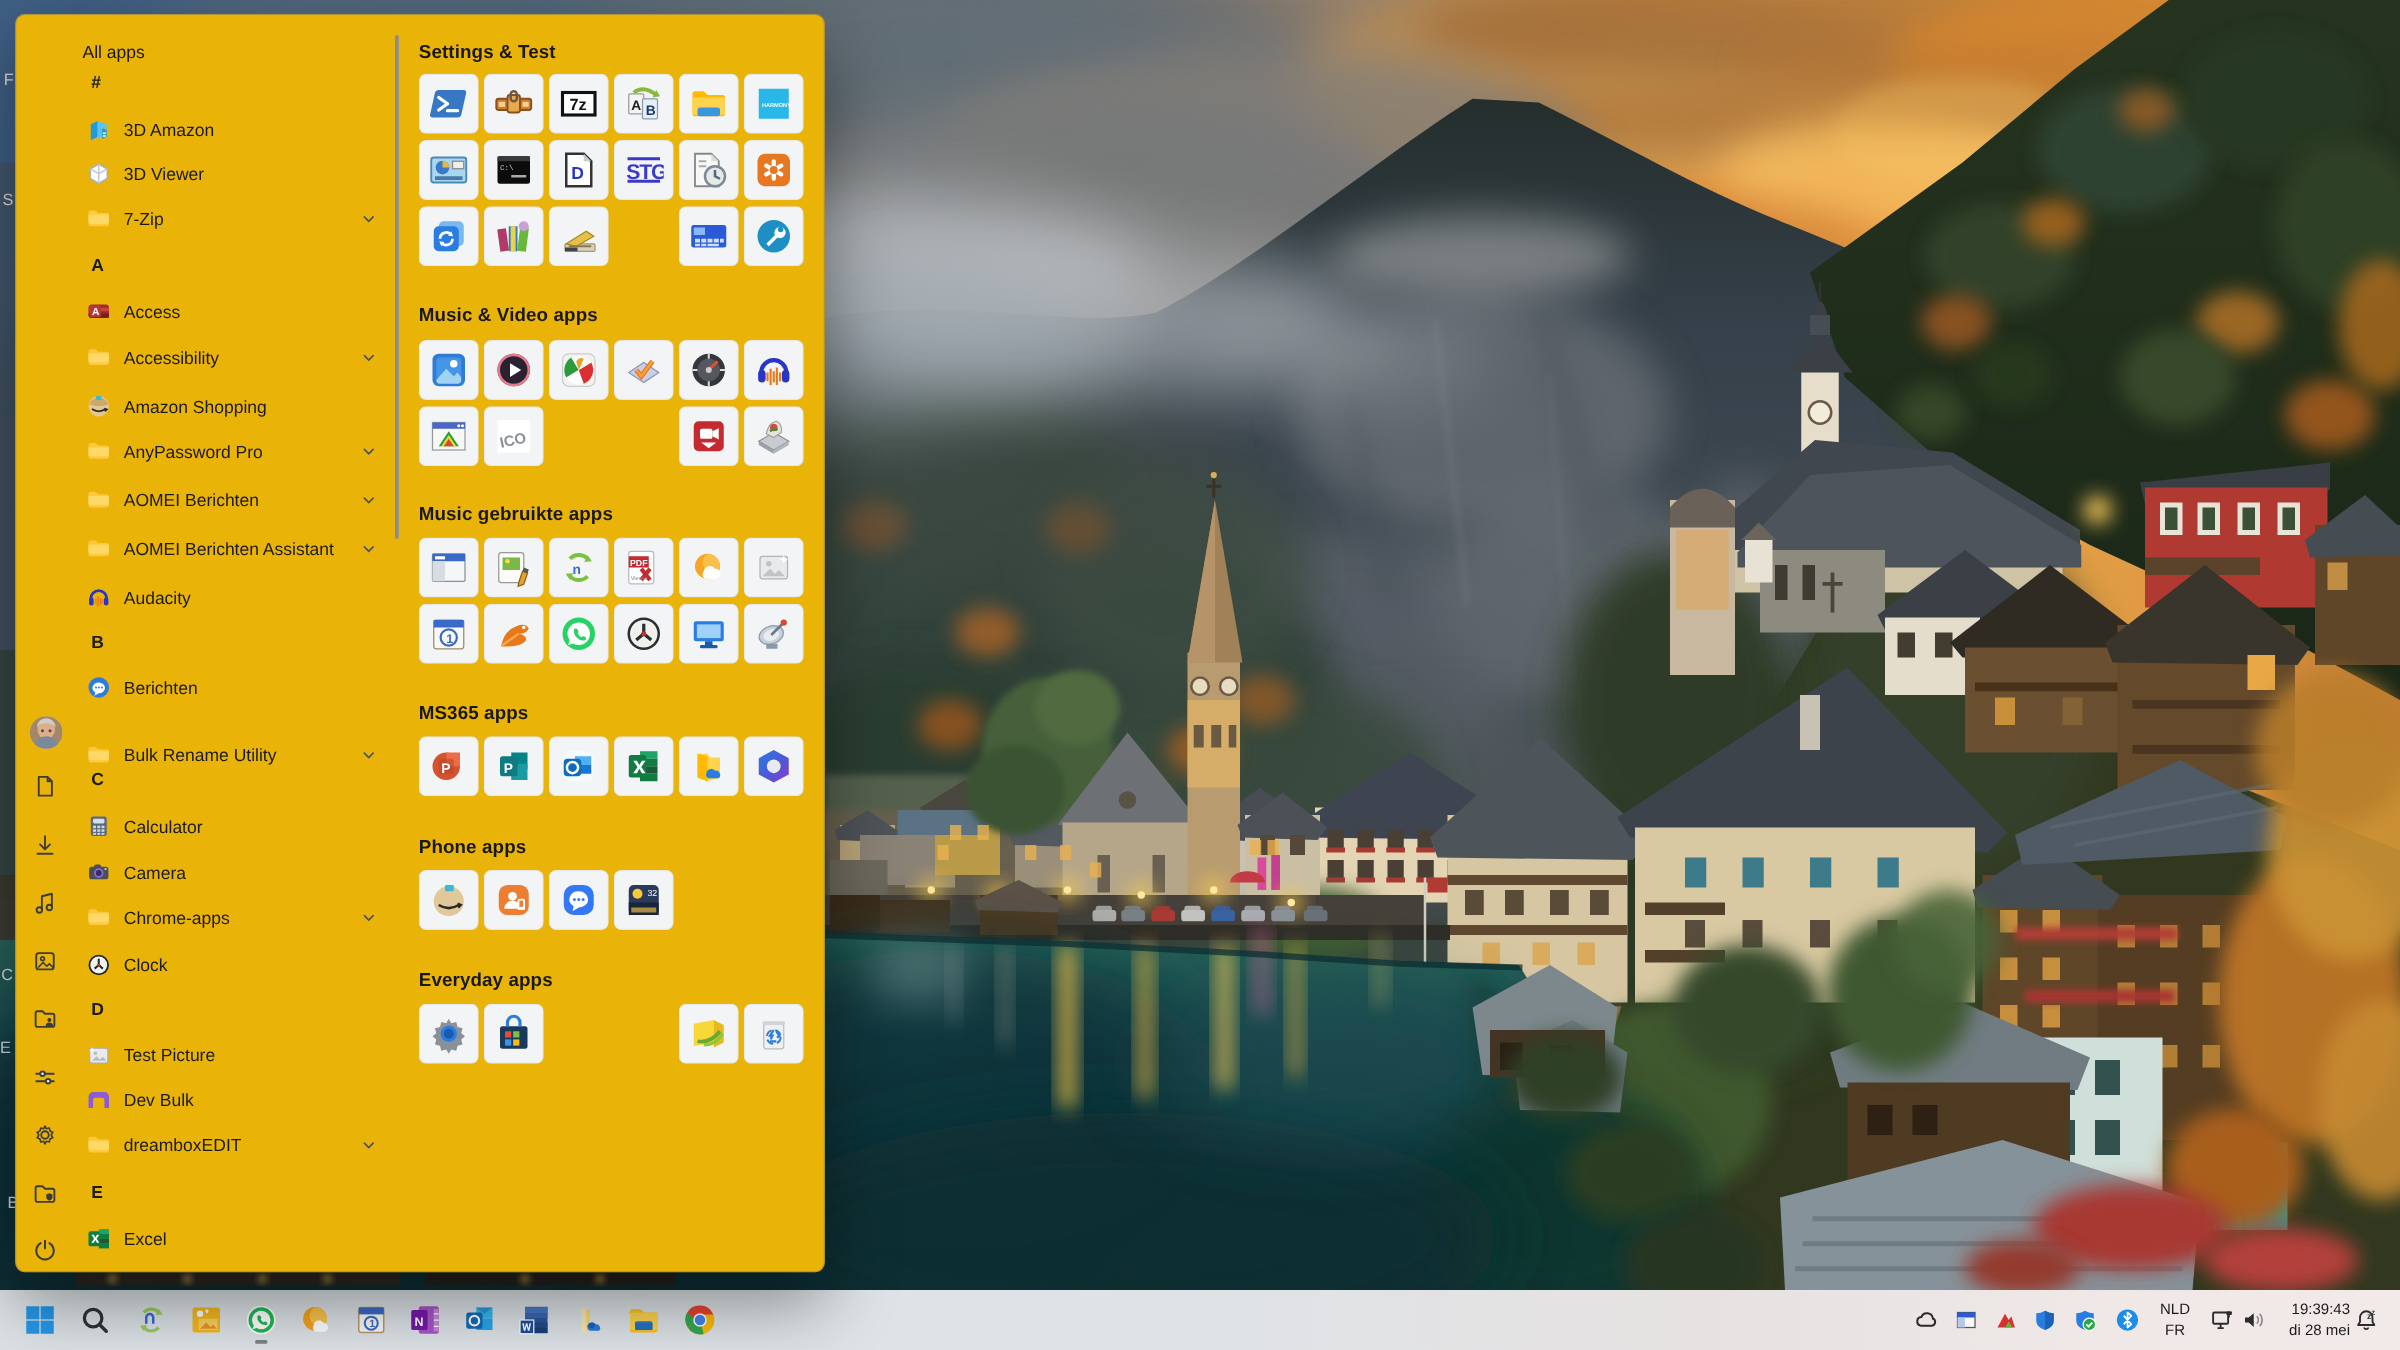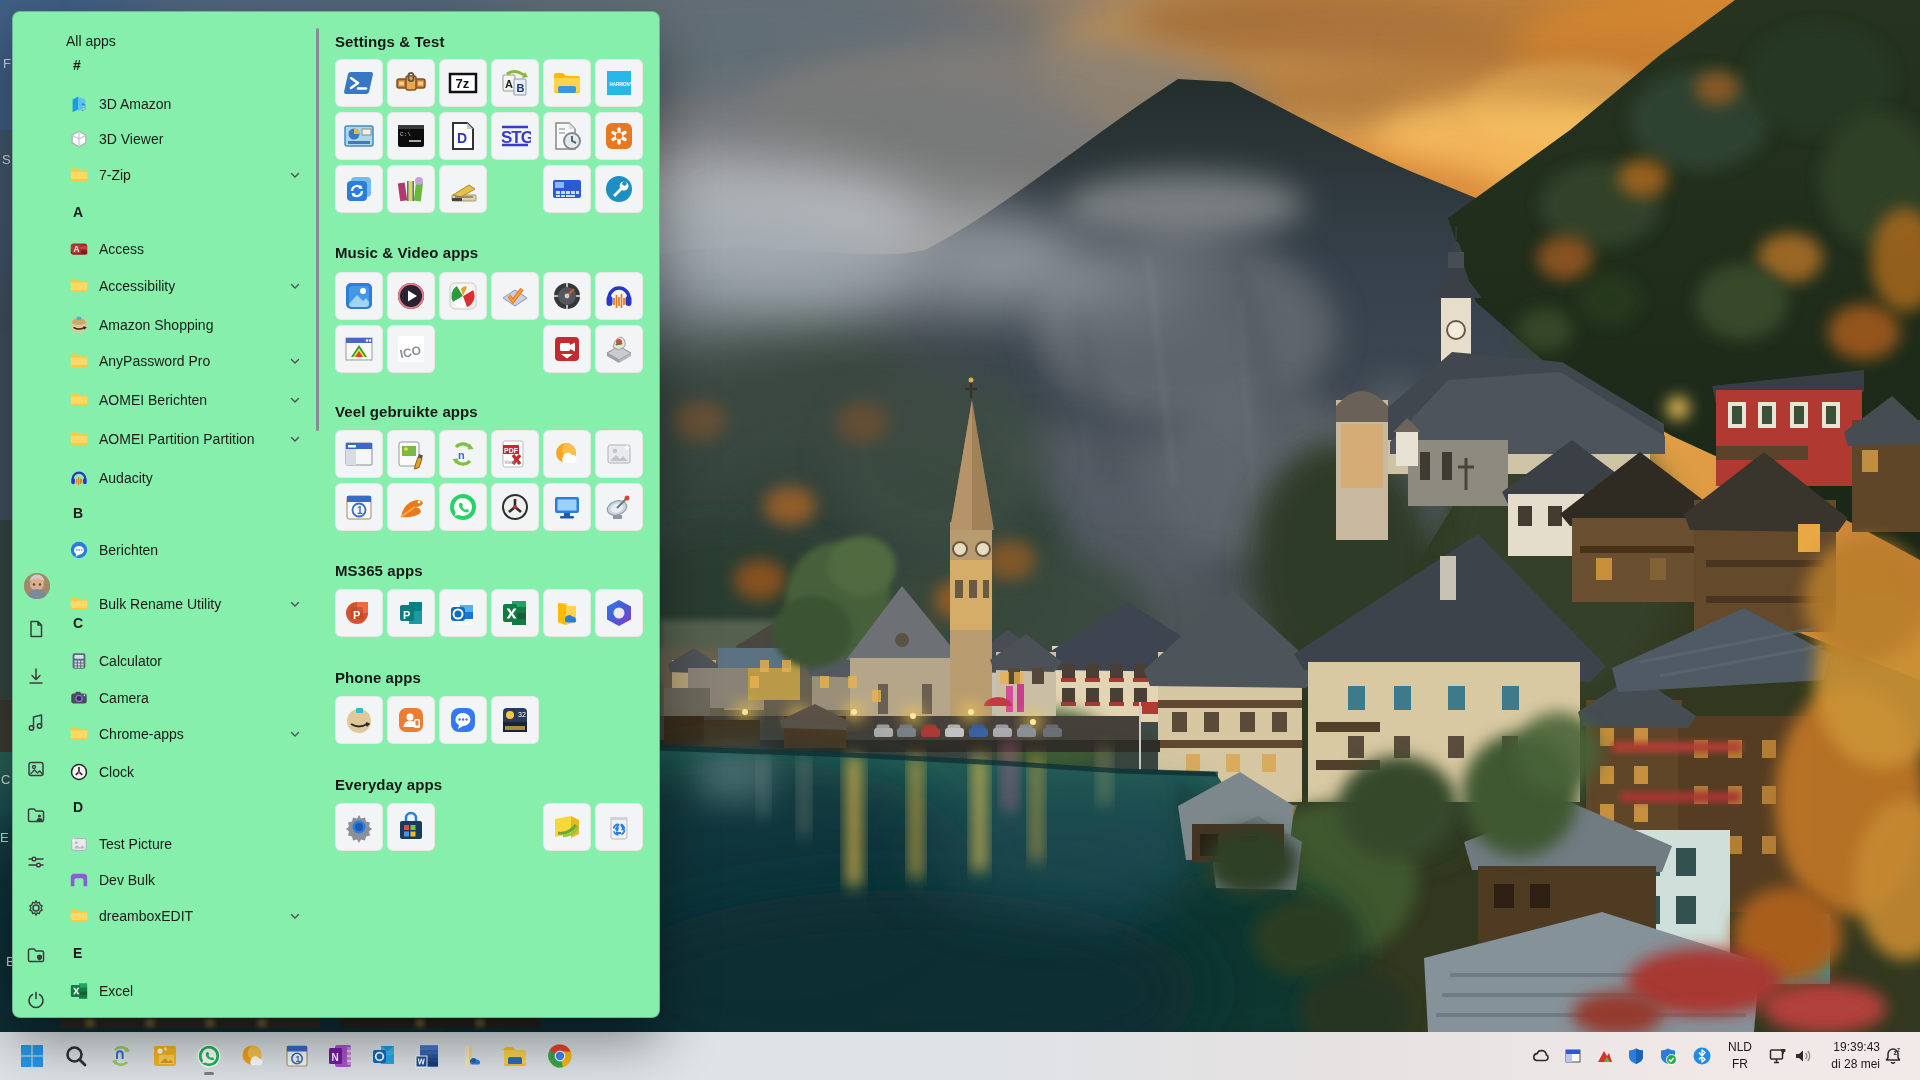--- a/index.html
+++ b/index.html
@@ -1,16 +1,16 @@
 <!DOCTYPE html>
 <html><head><meta charset="utf-8"><style>
 *{margin:0;padding:0;box-sizing:border-box}
 html,body{width:1920px;height:1080px;overflow:hidden;font-family:"Liberation Sans",sans-serif;background:#10333a}
 #wall{position:absolute;left:0;top:0;width:1920px;height:1032px}
-#menu{position:absolute;left:12px;top:11px;width:648px;height:1007px;background:#86efac;border-radius:8px;border:1px solid rgba(95,105,115,.45);box-shadow:0 24px 56px rgba(0,0,0,.4)}
+#menu{position:absolute;left:12px;top:11px;width:648px;height:1007px;background:#eab308;border-radius:8px;border:1px solid rgba(95,105,115,.45);box-shadow:0 24px 56px rgba(0,0,0,.4)}
 .allapps{position:absolute;left:53px;top:21px;font-size:14px;font-weight:400;color:#191919}
 .lr{position:absolute;left:56px;width:250px;height:32px;display:flex;align-items:center;font-size:14px;color:#1b1b1b}
 .lr svg{flex:0 0 20px;margin-right:10px}
 .lr span{white-space:nowrap}
 .chev{position:absolute;left:220px;top:10px}
 .lh{position:absolute;left:60px;font-size:14px;font-weight:600;color:#1b1b1b}
 .sec{position:absolute;left:322px;font-size:15px;font-weight:600;color:#191919;letter-spacing:.1px}
 .t{position:absolute;width:48px;height:48px;border-radius:6px;background:#f2f4f6;border:1px solid rgba(0,0,0,.05);display:flex;align-items:center;justify-content:center}
 #tb{position:absolute;left:0;top:1032px;width:1920px;height:48px;background:linear-gradient(90deg,#dce2e6 0%,#dde3e7 45%,#e6e2e2 70%,#efe8e7 88%,#f2eae9 100%)}
 </style></head><body>
@@ -613,21 +613,21 @@
       <span>AOMEI Berichten</span>
       <svg class="chev" width="12" height="12" viewBox="0 0 12 12">
         <path d="M2.5,4.5 L6,8 L9.5,4.5" stroke="#4f5358" stroke-width="1.4" fill="none" stroke-linecap="round"></path>
       </svg>
     </div>
 <div class="lr" style="top:411px">
       <svg width="20" height="20" viewBox="0 0 22 22">
         <path d="M2,5.5 a1.8,1.8 0 0 1 1.8,-1.8 h4.4 l2.2,2.2 h7.8 a1.8,1.8 0 0 1 1.8,1.8 v8 a1.8,1.8 0 0 1 -1.8,1.8 H3.8 a1.8,1.8 0 0 1 -1.8,-1.8 Z" fill="#ffc83d"></path>
         <path d="M2,7.4 h18 v6.3 a1.8,1.8 0 0 1 -1.8,1.8 H3.8 a1.8,1.8 0 0 1 -1.8,-1.8 Z" fill="#ffd968"></path>
       </svg>
-      <span>AOMEI Partition Partition</span>
+      <span>AOMEI Berichten Assistant</span>
       <svg class="chev" width="12" height="12" viewBox="0 0 12 12">
         <path d="M2.5,4.5 L6,8 L9.5,4.5" stroke="#4f5358" stroke-width="1.4" fill="none" stroke-linecap="round"></path>
       </svg>
     </div>
 <div class="lr" style="top:450px">
       <svg width="20" height="20" viewBox="0 0 22 22">
         <path d="M4,12 a7,7 0 0 1 14,0" stroke="#2a35c8" stroke-width="2.4" fill="none"></path>
         <rect x="2.5" y="11" width="4" height="7" rx="2" fill="#2a35c8"></rect>
         <rect x="15.5" y="11" width="4" height="7" rx="2" fill="#2a35c8"></rect>
         <g stroke="#e87818" stroke-width="1.2">
@@ -1030,21 +1030,21 @@
 <div class="t" style="left:582px;top:313px">
       <svg width="32" height="32" viewBox="0 0 32 32">
         <path d="M4,20 L16,13 L28,20 L16,27 Z" fill="#c8ccd0" stroke="#8a9098"></path>
         <path d="M4,20 L16,27 L16,30 L4,23 Z" fill="#9aa0a8"></path>
         <path d="M28,20 L16,27 L16,30 L28,23 Z" fill="#b0b6bc"></path>
         <path d="M10,14 q2,-9 8,-10 q5,2 4,9 l-6,4 z" fill="#e8e4da" stroke="#a0a098"></path>
         <circle cx="16" cy="9" r="3" fill="#d84848"></circle>
         <path d="M13,12 q3,-3 6,-1" stroke="#4a8a3a" stroke-width="2" fill="none"></path>
       </svg>
     </div>
-<div class="sec" style="top:391px">Veel gebruikte apps</div>
+<div class="sec" style="top:391px">Music gebruikte apps</div>
 <div class="t" style="left:322px;top:418px">
       <svg width="32" height="32" viewBox="0 0 32 32">
         <rect x="3" y="5" width="26" height="22" rx="1" fill="#f4f6f8" stroke="#8a9098"></rect>
         <rect x="3" y="5" width="26" height="6" fill="#3a6ac8"></rect>
         <rect x="3" y="11" width="10" height="16" fill="#d8dce4"></rect>
         <rect x="5" y="7" width="8" height="2.5" fill="#fff"></rect>
       </svg>
     </div>
 <div class="t" style="left:374px;top:418px">
       <svg width="32" height="32" viewBox="0 0 32 32">

